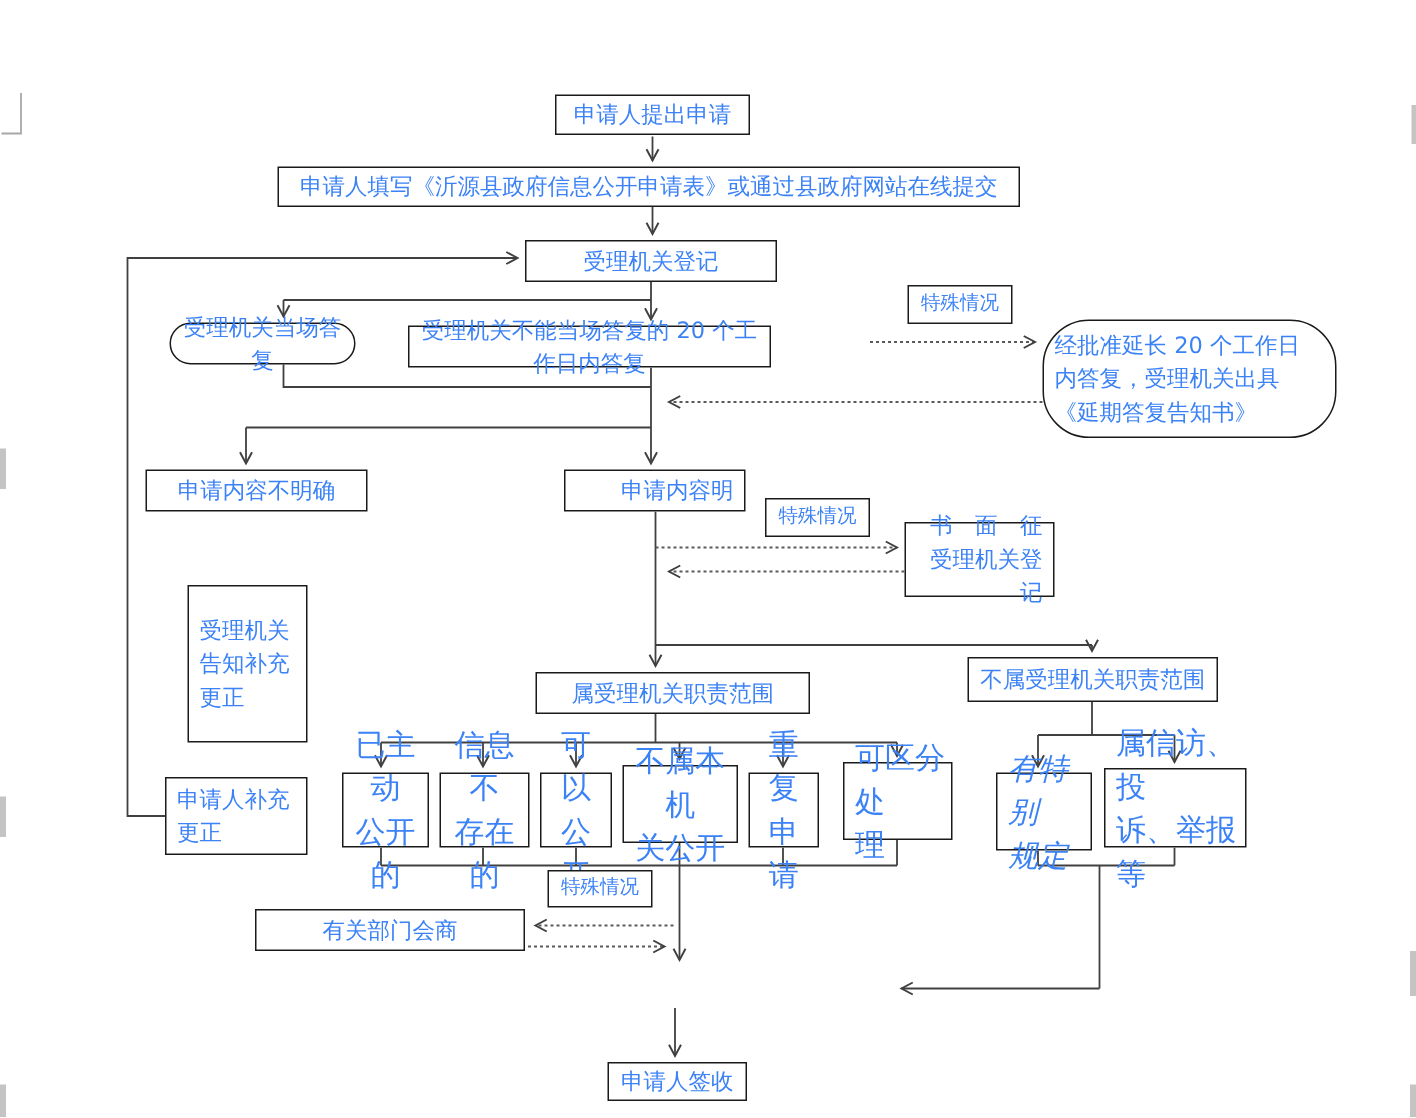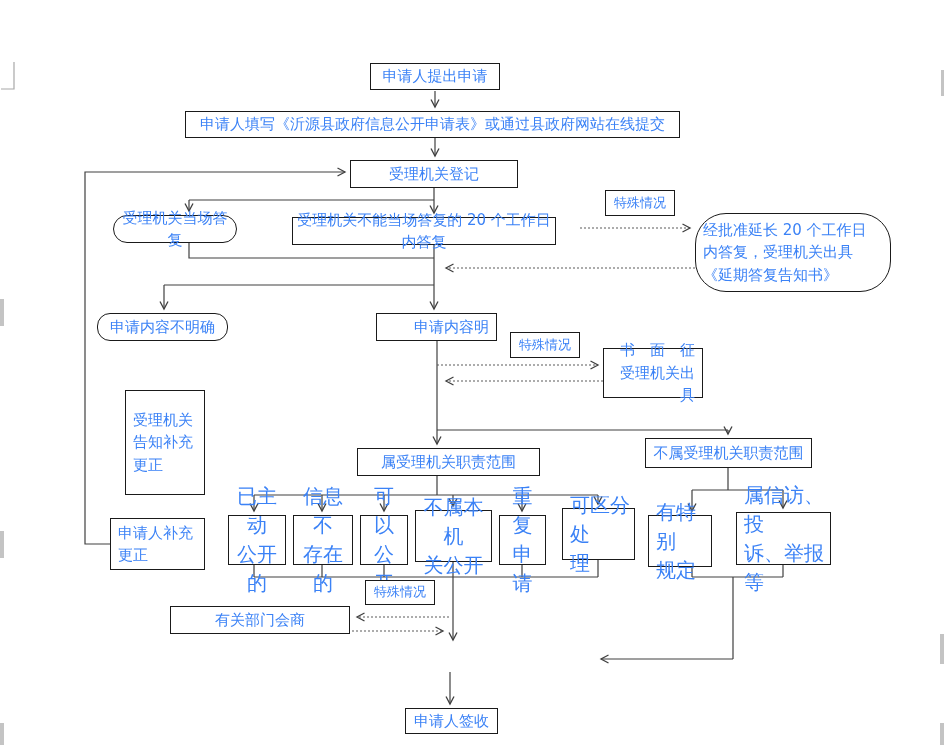--- a/index.html
+++ b/index.html
@@ -84,34 +84,34 @@
   <div class="node" style="left:370px;top:63px;width:130px;height:27px;">申请人提出申请</div>
 
   <div class="node" style="left:185px;top:111px;width:495px;height:27px;">申请人填写《沂源县政府信息公开申请表》或通过县政府网站在线提交</div>
 
   <div class="node" style="left:350px;top:160px;width:168px;height:28px;">受理机关登记</div>
 
   <div class="node small" style="left:605px;top:190px;width:70px;height:26px;">特殊情况</div>
 
   <div class="node" style="left:113px;top:215px;width:124px;height:28px;border-radius:14px;">受理机关当场答复</div>
 
-  <div class="node" style="left:292px;top:217px;width:264px;height:28px;">受理机关不能当场答复的 20 个工作日内答复</div>
+  <div class="node" style="left:272px;top:217px;width:242px;height:28px;">受理机关不能当场答复的 20 个工作日内答复</div>
 
   <div class="node al" style="left:695px;top:213px;width:196px;height:79px;border-radius:31px;">经批准延长 20 个工作日
 内答复，受理机关出具
 《延期答复告知书》</div>
 
-  <div class="node" style="left:97px;top:313px;width:131px;height:28px;border-radius:13px;">申请内容不明确</div>
+  <div class="node" style="left:97px;top:313px;width:148px;height:28px;">申请内容不明确</div>
 
   <div class="node ar" style="left:376px;top:313px;width:121px;height:28px;">申请内容明</div>
 
   <div class="node small" style="left:510px;top:332px;width:70px;height:26px;">特殊情况</div>
 
   <div class="node ar" style="left:603px;top:348px;width:100px;height:50px;">书　面　征
-受理机关出具</div>
+受理机关登记</div>
 
   <div class="node al" style="left:125px;top:390px;width:80px;height:105px;">受理机关
 告知补充
 更正</div>
 
   <div class="node" style="left:357px;top:448px;width:183px;height:28px;">属受理机关职责范围</div>
 
   <div class="node" style="left:645px;top:438px;width:167px;height:30px;">不属受理机关职责范围</div>
 
   <div class="node small2" style="left:228px;top:515px;width:58px;height:50px;">已主动
@@ -128,21 +128,21 @@
 
   <div class="node small2" style="left:499px;top:515px;width:47px;height:50px;">重 复
 申请</div>
 
   <div class="node small2 al" style="left:562px;top:508px;width:73px;height:52px;">可区分处
 理</div>
 
   <div class="node al" style="left:110px;top:518px;width:95px;height:52px;">申请人补充
 更正</div>
 
-  <div class="node small2 al" style="left:648px;top:515px;width:64px;height:52px;">有特别
+  <div class="node small2 al" style="left:664px;top:515px;width:64px;height:52px;font-style:italic;">有特别
 规定</div>
 
   <div class="node small2 al" style="left:736px;top:512px;width:95px;height:53px;">属信访、投
 诉、举报等</div>
 
   <div class="node small" style="left:365px;top:580px;width:70px;height:25px;">特殊情况</div>
 
   <div class="node" style="left:170px;top:606px;width:180px;height:28px;">有关部门会商</div>
 
 

